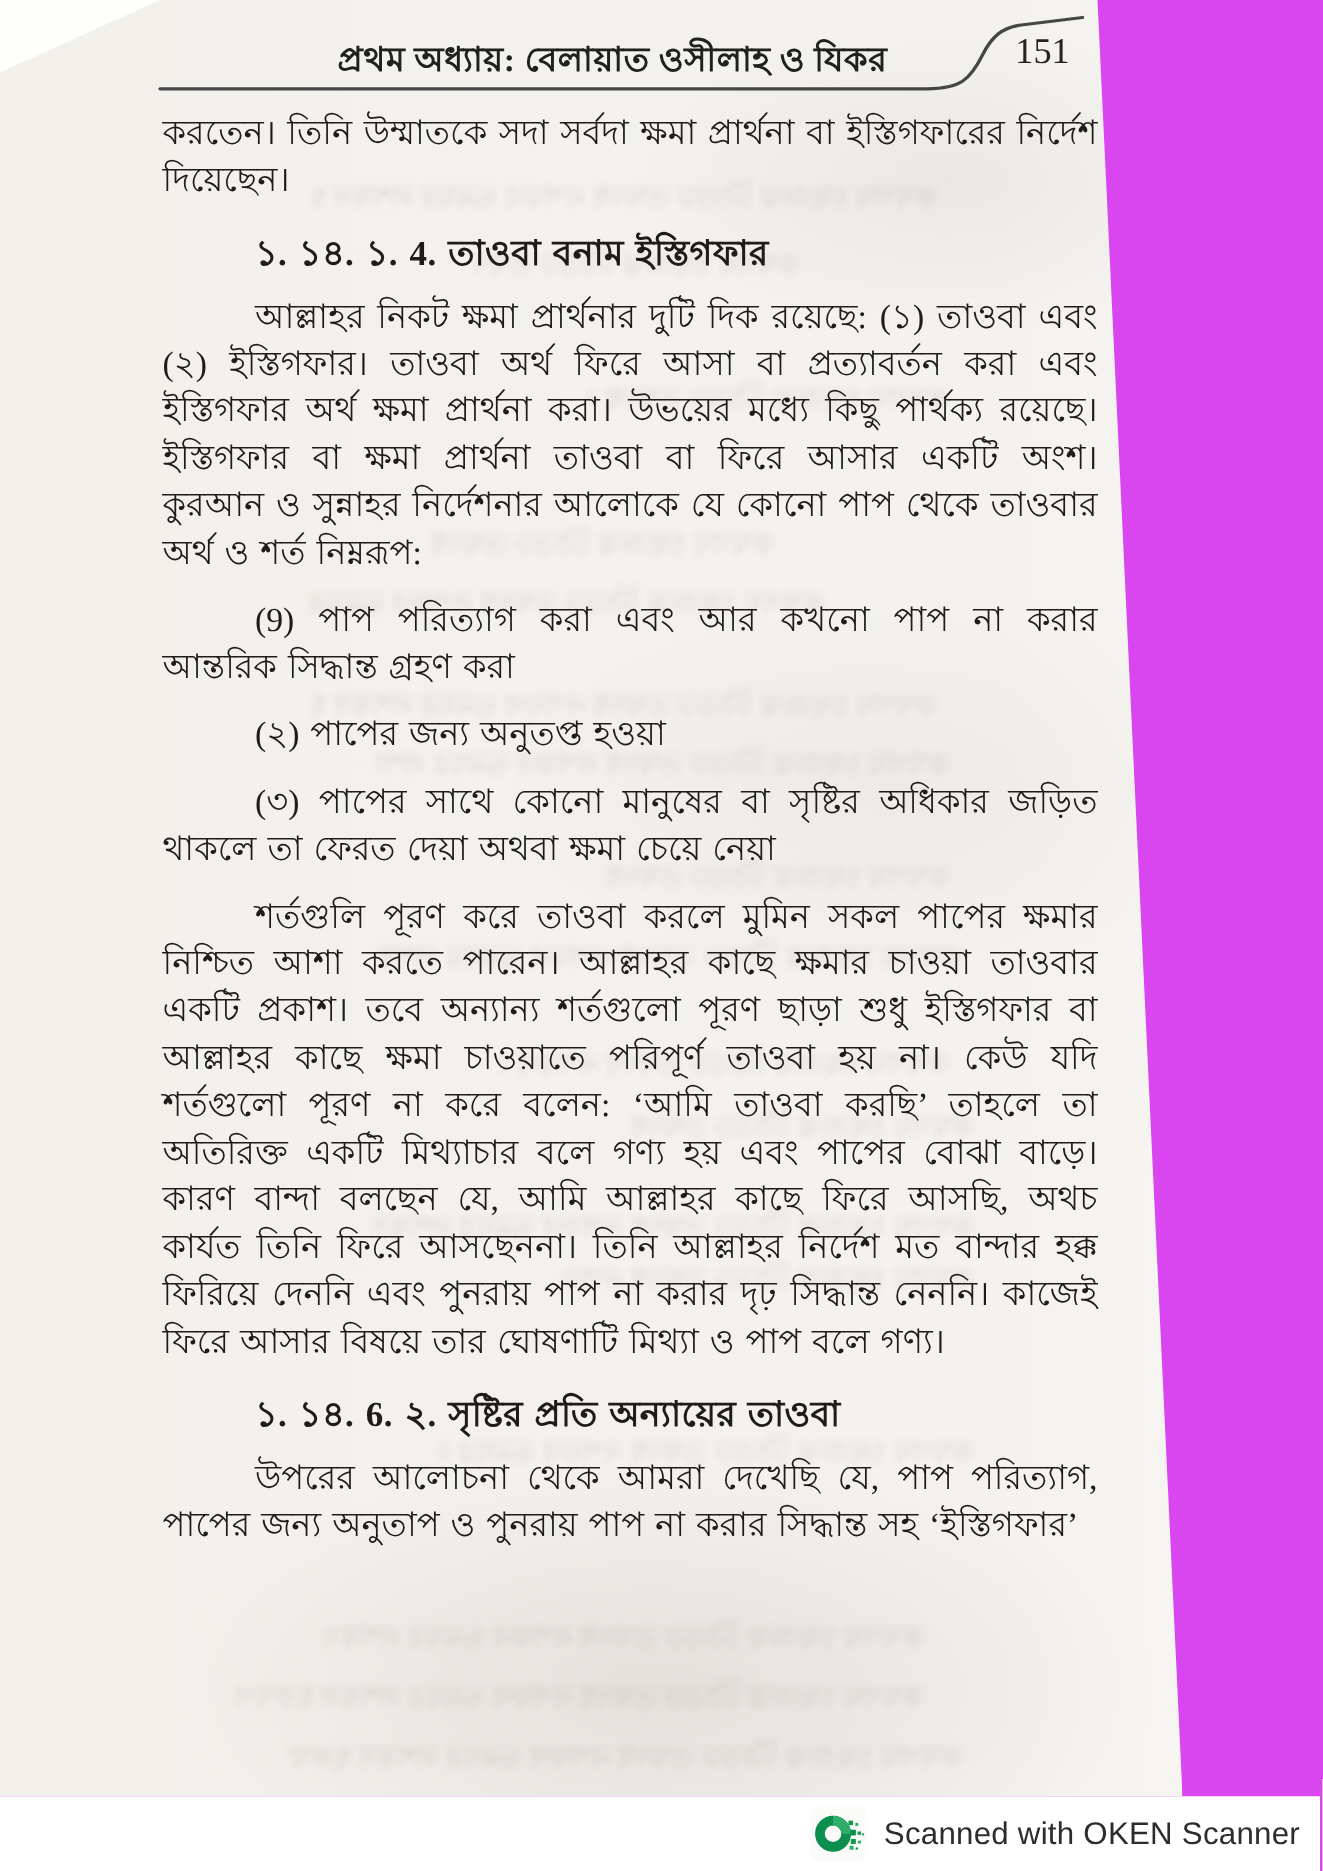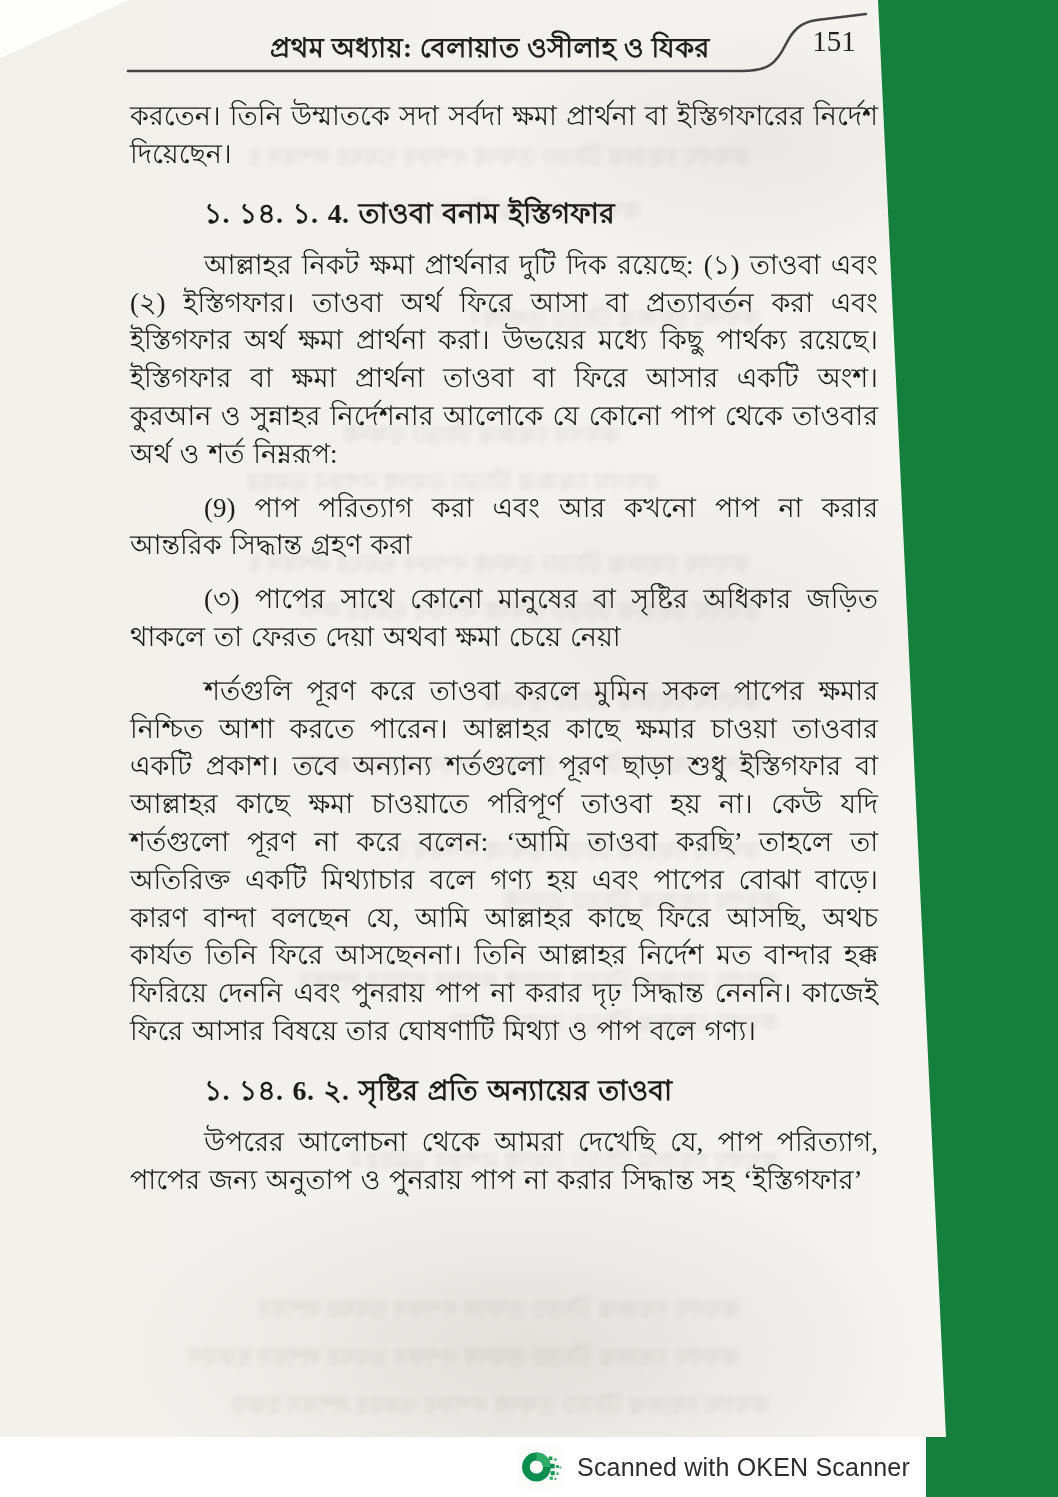--- a/index.html
+++ b/index.html
@@ -5,21 +5,21 @@
   html, body {
     margin: 0;
     padding: 0;
     background: #ffffff;
     font-family: "Liberation Serif", "DejaVu Serif", serif;
   }
   .stage {
     position: relative;
     width: 1058px;
     height: 1497px;
-    background: #15803d;
+    background: #d946ef;
     overflow: hidden;
   }
   
   .scan-page {
     position: absolute;
     top: 0; left: 0;
     width: 1058px;
     height: 1437px;
     clip-path: polygon(0 0, 878px 0, 946px 1437px, 0 1437px);
     background:
@@ -60,21 +60,21 @@
   
   .content {
     position: absolute;
     top: 84px; left: 130px; width: 748px;
     color: #1d1c1a;
     font-size: 27px;
     line-height: 1.4;
     text-align: justify;
     word-spacing: 2px;
   }
-  .content p { margin: 14px 0 6px 0; }
+  .content p { margin: 4px 0 6px 0; }
   .content p.stanza { margin-bottom: 16px; }
   .content p.indent { text-indent: 74px; }
   .content h2.heading {
     font-size: 28px;
     font-weight: bold;
     text-align: left;
     margin: 20px 0 12px 74px;
     letter-spacing: .3px;
   }
   
@@ -87,21 +87,21 @@
     opacity: .15;
     filter: blur(2.4px);
     transform: scaleX(-1);
     white-space: nowrap;
     pointer-events: none;
   }
   
   .footer {
     position: absolute;
     left: 0; top: 1437px;
-    width: 926px; height: 60px;
+    width: 1056px; height: 60px;
     background: #ffffff;
     display: flex;
     align-items: center;
     justify-content: flex-end;
     gap: 13px;
     padding-right: 16px;
     box-sizing: border-box;
   }
   .oken-logo-box {
     width: 46px; height: 46px;
@@ -146,20 +146,21 @@
   <div class="page-number">151</div>
   <svg class="header-rule" width="1058" height="92" viewBox="0 0 1058 92" aria-hidden="true">
     <path d="M128 71 L742 71 C768 71 776 64 786 44 C793 30 801 22 817 20 L866 14" fill="none" stroke="#454545" stroke-width="2.6" stroke-linecap="round"></path>
   </svg>
 
   <div class="content">
     <p class="para stanza">করতেন। তিনি উম্মাতকে সদা সর্বদা ক্ষমা প্রার্থনা বা ইস্তিগফারের নির্দেশ দিয়েছেন।</p>
     <h2 class="heading">১. ১৪. ১. 4. তাওবা বনাম ইস্তিগফার</h2>
     <p class="para indent stanza">আল্লাহর নিকট ক্ষমা প্রার্থনার দুটি দিক রয়েছে: (১) তাওবা এবং (২) ইস্তিগফার। তাওবা অর্থ ফিরে আসা বা প্রত্যাবর্তন করা এবং ইস্তিগফার অর্থ ক্ষমা প্রার্থনা করা। উভয়ের মধ্যে কিছু পার্থক্য রয়েছে। ইস্তিগফার বা ক্ষমা প্রার্থনা তাওবা বা ফিরে আসার একটি অংশ। কুরআন ও সুন্নাহর নির্দেশনার আলোকে যে কোনো পাপ থেকে তাওবার অর্থ ও শর্ত নিম্নরূপ:</p>
     <p class="para indent stanza">(9) পাপ পরিত্যাগ করা এবং আর কখনো পাপ না করার আন্তরিক সিদ্ধান্ত গ্রহণ করা</p>
+    <p class="para indent stanza">(২) পাপের জন্য অনুতপ্ত হওয়া</p>
     <p class="para indent stanza">(৩) পাপের সাথে কোনো মানুষের বা সৃষ্টির অধিকার জড়িত থাকলে তা ফেরত দেয়া অথবা ক্ষমা চেয়ে নেয়া</p>
     <p class="para indent stanza">শর্তগুলি পূরণ করে তাওবা করলে মুমিন সকল পাপের ক্ষমার নিশ্চিত আশা করতে পারেন। আল্লাহর কাছে ক্ষমার চাওয়া তাওবার একটি প্রকাশ। তবে অন্যান্য শর্তগুলো পূরণ ছাড়া শুধু ইস্তিগফার বা আল্লাহর কাছে ক্ষমা চাওয়াতে পরিপূর্ণ তাওবা হয় না। কেউ যদি শর্তগুলো পূরণ না করে বলেন: ‘আমি তাওবা করছি’ তাহলে তা অতিরিক্ত একটি মিথ্যাচার বলে গণ্য হয় এবং পাপের বোঝা বাড়ে। কারণ বান্দা বলছেন যে, আমি আল্লাহর কাছে ফিরে আসছি, অথচ কার্যত তিনি ফিরে আসছেননা। তিনি আল্লাহর নির্দেশ মত বান্দার হক্ক ফিরিয়ে দেননি এবং পুনরায় পাপ না করার দৃঢ় সিদ্ধান্ত নেননি। কাজেই ফিরে আসার বিষয়ে তার ঘোষণাটি মিথ্যা ও পাপ বলে গণ্য।</p>
     <h2 class="heading">১. ১৪. 6. ২. সৃষ্টির প্রতি অন্যায়ের তাওবা</h2>
     <p class="para indent">উপরের আলোচনা থেকে আমরা দেখেছি যে, পাপ পরিত্যাগ, পাপের জন্য অনুতাপ ও পুনরায় পাপ না করার সিদ্ধান্ত সহ ‘ইস্তিগফার’</p>
   </div>
 
   <div class="footer">
     <div class="oken-logo-box">
       <svg width="42" height="42" viewBox="0 0 46 46" aria-hidden="true">
         <circle cx="18" cy="23" r="11.5" fill="none" stroke="#0c8f4e" stroke-width="8.5"></circle>

